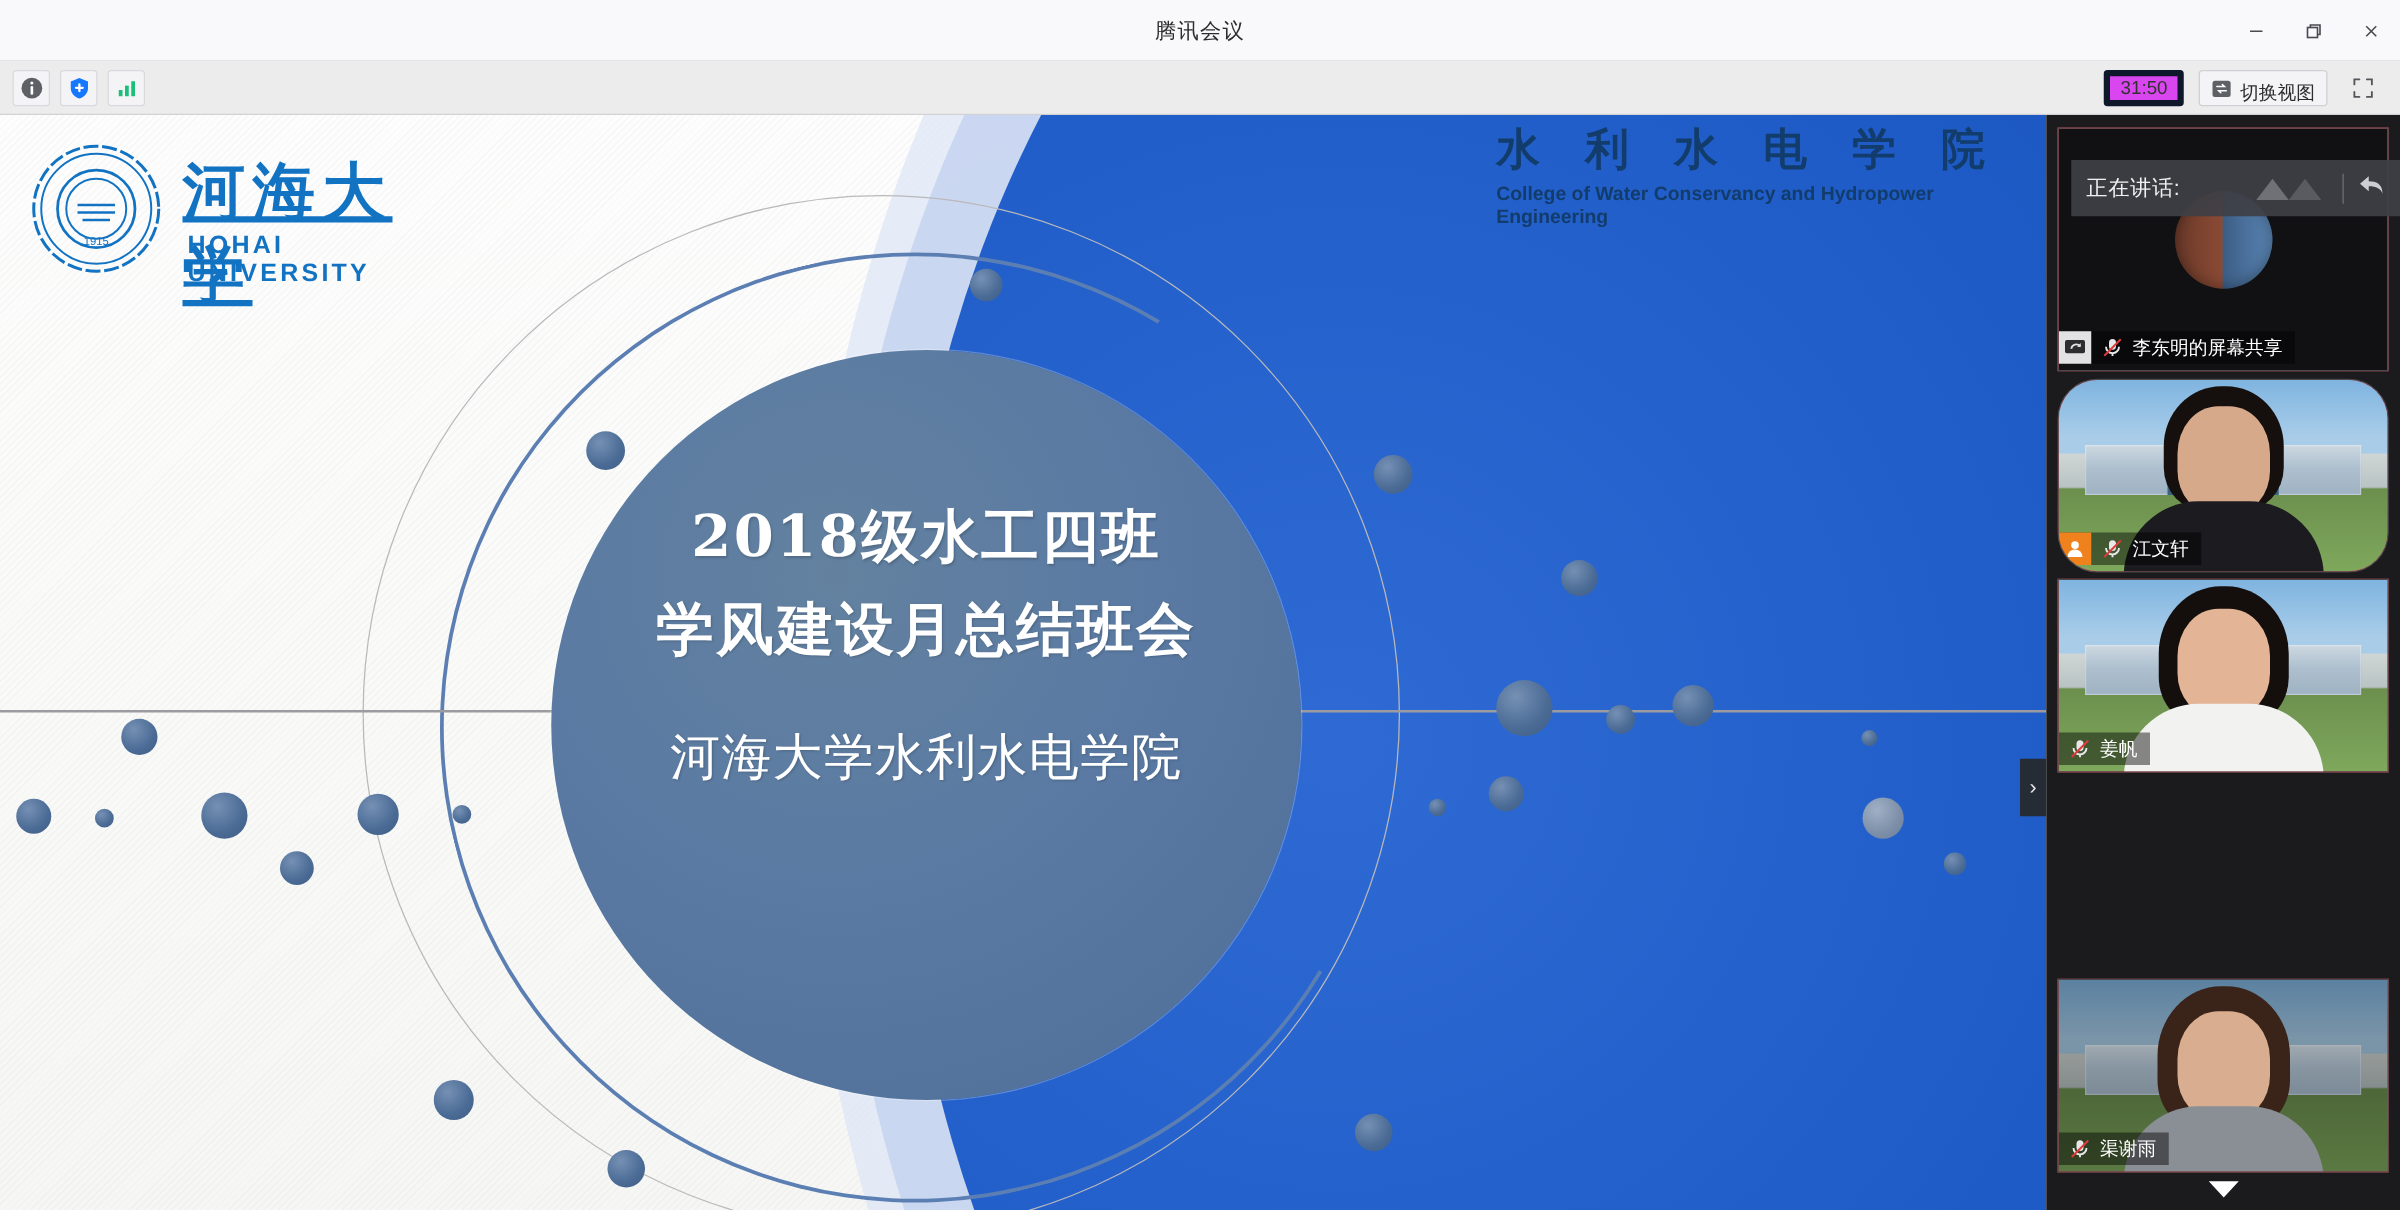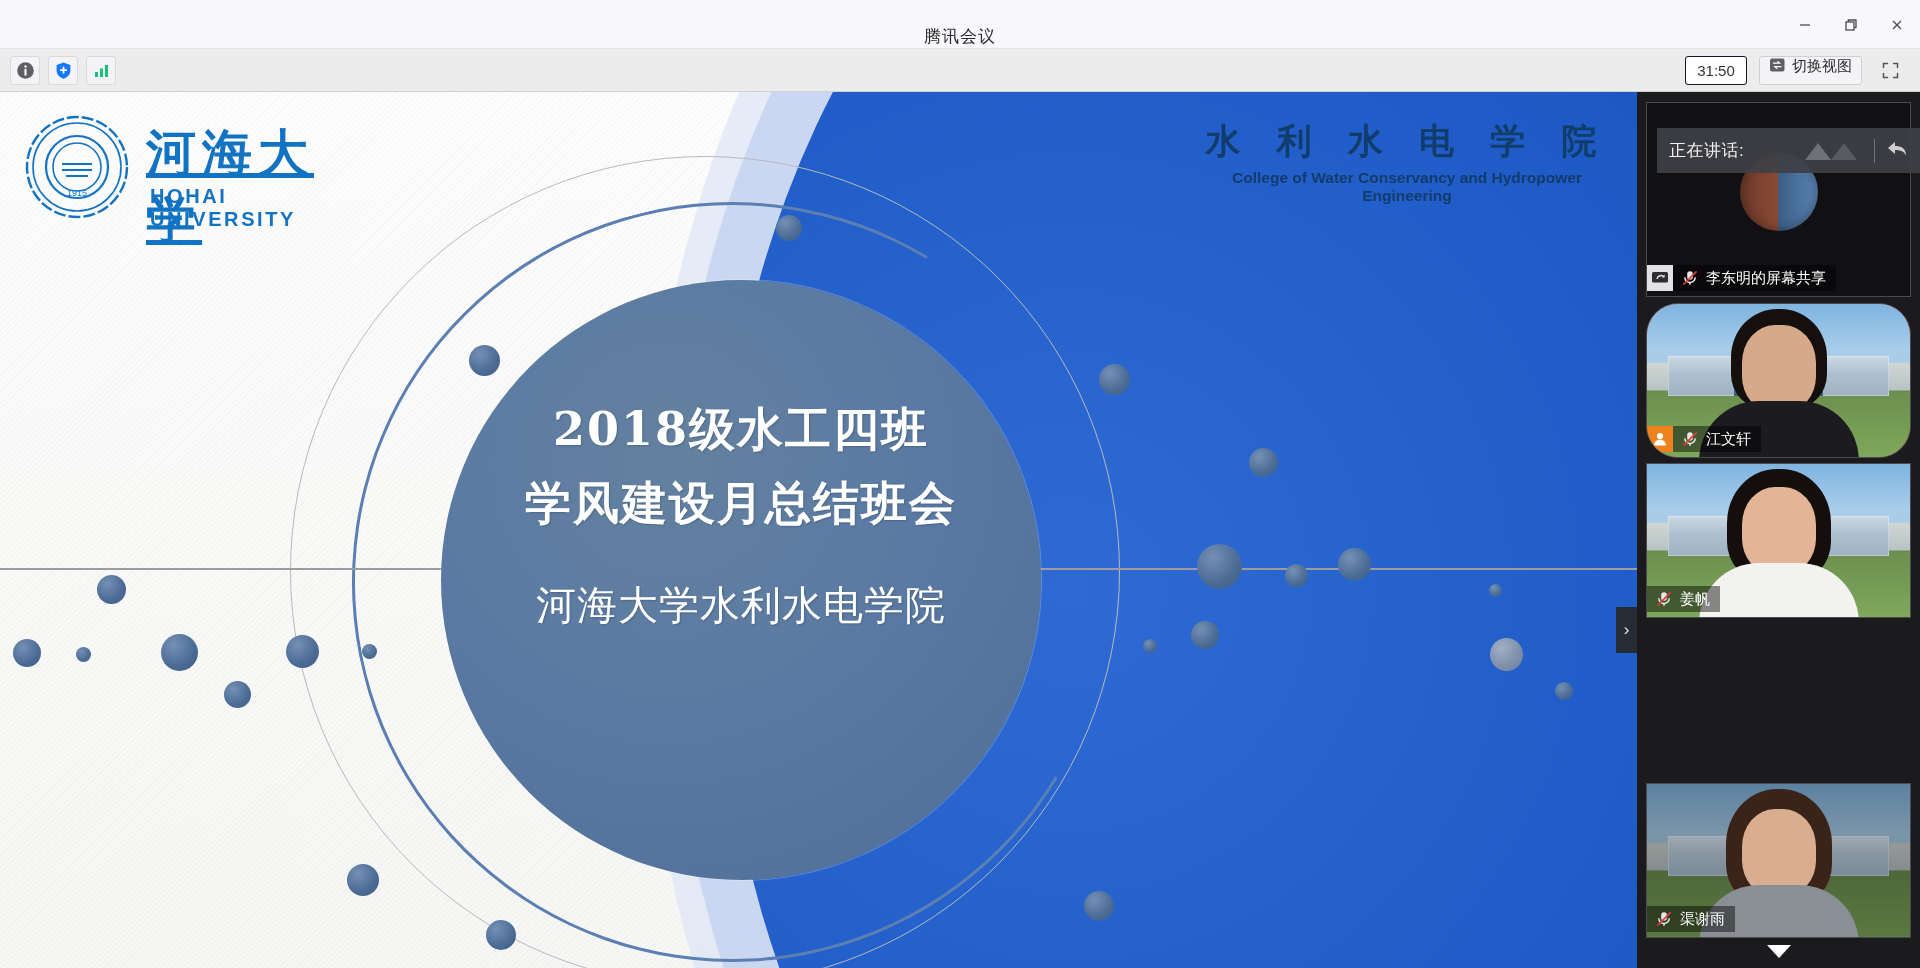--- a/index.html
+++ b/index.html
@@ -7,21 +7,21 @@
     width: 1920px; height: 968px;
     font-family: "Liberation Sans", "DejaVu Sans", sans-serif;
     overflow: hidden; background: #ffffff;
   }
 
   
   #app { position: relative; width: 1920px; height: 968px; background: #f7f7f9; }
 
   #titlebar {
     position: absolute; left: 0; top: 0; width: 1920px; height: 49px;
-    background: #f9f9fb; display: flex; align-items: flex-end; justify-content: center;
+    background: #f9f9fb; display: flex; align-items: center; justify-content: center;
     border-bottom: 1px solid #e3e3e6;
   }
   #titlebar .title { font-size: 17px; color: #2c2c2e; letter-spacing: 1px; }
   #wincontrols {
     position: absolute; right: 0; top: 0; height: 49px; display: flex; align-items: center;
   }
   #wincontrols .wbtn {
     width: 46px; height: 49px; display: flex; align-items: center; justify-content: center;
     color: #4a4a4f;
   }
@@ -34,27 +34,27 @@
     display: flex; align-items: center;
   }
   .tb-left { display: flex; align-items: center; gap: 8px; padding-left: 10px; }
   .tb-right { margin-left: auto; display: flex; align-items: center; gap: 12px; padding-right: 14px; }
 
   .tb-icon {
     width: 30px; height: 29px; border: 1px solid #d9d9dd; border-radius: 3px;
     background: #f4f4f6; display: flex; align-items: center; justify-content: center;
   }
   .timer-box {
-    min-width: 62px; height: 29px; border: 1px solid #0f172a; border-radius: 3px;
-    background: #ffffff; display: flex; align-items: center; justify-content: center;
+    min-width: 62px; height: 29px; border: 5px solid #0f172a; border-radius: 3px;
+    background: #d946ef; display: flex; align-items: center; justify-content: center;
     font-size: 15px; color: #333; padding: 0 8px; margin-left: 32px;
   }
   .switch-view {
     height: 29px; border: 1px solid #d0d0d4; border-radius: 3px; background: #f4f4f6;
-    display: flex; align-items: flex-start; gap: 6px; padding: 0 9px; font-size: 15px; color: #2d2d2f;
+    display: flex; align-items: flex-end; gap: 6px; padding: 0 9px; font-size: 15px; color: #2d2d2f;
     cursor: pointer;
   }
   .fs-btn {
     width: 32px; height: 29px; border-radius: 3px; display:flex; align-items:center; justify-content:center;
     cursor: pointer;
   }
 
   
   #stage {
     position: absolute; left: 0; top: 92px; width: 1637px; height: 876px;
@@ -111,21 +111,21 @@
   .hdr-logo .mark { position: absolute; left: 0; top: 0; width: 110px; height: 110px; }
   .hdr-logo .zh {
     position: absolute; left: 124px; top: 8px; font-size: 50px; color: #1273c3;
     font-family: "DejaVu Serif", "Liberation Serif", serif; letter-spacing: 6px; font-weight: 700; text-decoration: underline;
   }
   .hdr-logo .en {
     position: absolute; left: 128px; top: 73px; font-size: 20px; color: #1273c3;
     letter-spacing: 2.6px; font-weight: 700;
   }
 
-  .hdr-right { position: absolute; right: 20px; top: 26px; width: 420px; text-align: center; }
+  .hdr-right { position: absolute; right: 20px; top: 4px; width: 420px; text-align: left; }
   .hdr-right .zh {
     font-size: 35px; color: #123c6b; font-weight: 700; letter-spacing: 12px;
     font-family: "DejaVu Serif", "Liberation Serif", serif;
   }
   .hdr-right .en { font-size: 15.5px; color: #123c6b; font-weight: 700; letter-spacing: 0px; margin-top: 4px; }
 
   .slide-title { position: absolute; left: 441px; top: 300px; width: 600px; text-align: center; color: #fff; }
   .slide-title .l1, .slide-title .l2 {
     font-size: 46px; line-height: 74px; letter-spacing: 2px; font-weight: 700;
     font-family: "DejaVu Serif", "Liberation Serif", serif;

